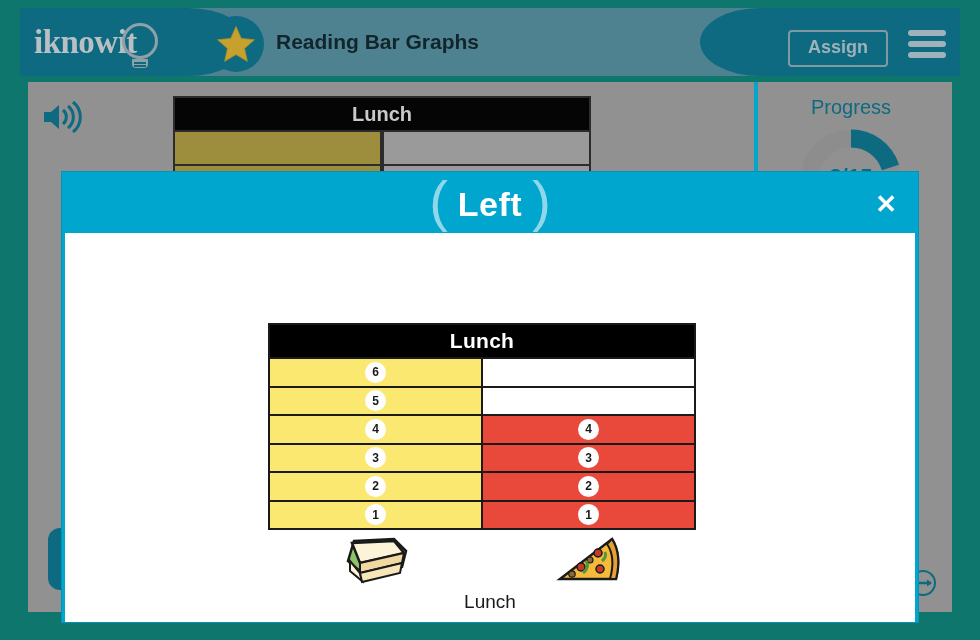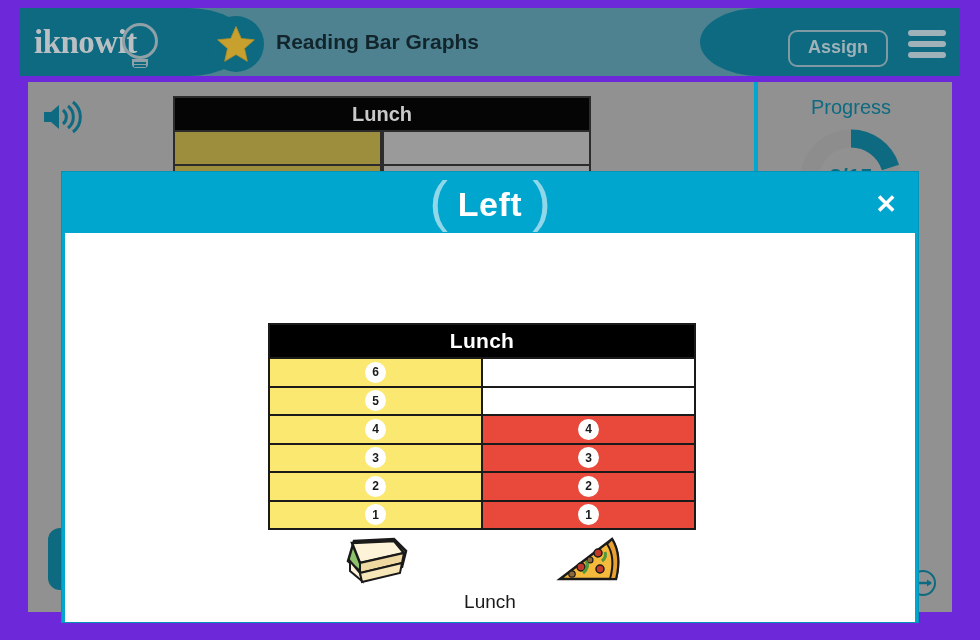--- a/index.html
+++ b/index.html
@@ -6,21 +6,21 @@
   html, body { width: 980px; height: 640px; overflow: hidden; }
   body {
     font-family: "Liberation Sans", sans-serif;
     background: #8d8d8d;
     position: relative;
   }
 
   
   #app-frame {
     position: absolute; inset: 0;
-    background: #6d28d9;
+    background: #0f766e;
   }
 
   
   #topbar {
     position: absolute; left: 20px; top: 8px; right: 20px; height: 68px;
     background: #0d6a80;
   }
   #logo-block {
     position: absolute; left: 0; top: 0; width: 168px; height: 68px;
     background: #0d6a80;
@@ -77,21 +77,21 @@
   }
   #star-badge svg { width: 40px; height: 40px; }
   #lesson-title {
     position: absolute; left: 256px; top: 0; height: 68px;
     display: flex; align-items: center;
     font-size: 21px; color: #12252c; font-weight: 700;
   }
   #assign-button {
     position: absolute; right: 72px; top: 22px;
     padding: 5px 18px 7px;
-    border: 2px solid #7f9aa3; border-radius: 9px;
+    border: 2px solid #7f9aa3; border-radius: 4px;
     background: transparent;
     color: #9fb2b9; font-size: 18px; font-weight: 700;
     font-family: "Liberation Sans", sans-serif;
     cursor: pointer;
   }
   #menu-button {
     position: absolute; right: 14px; top: 22px;
     width: 38px; height: 28px; cursor: pointer;
   }
   #menu-button span {

